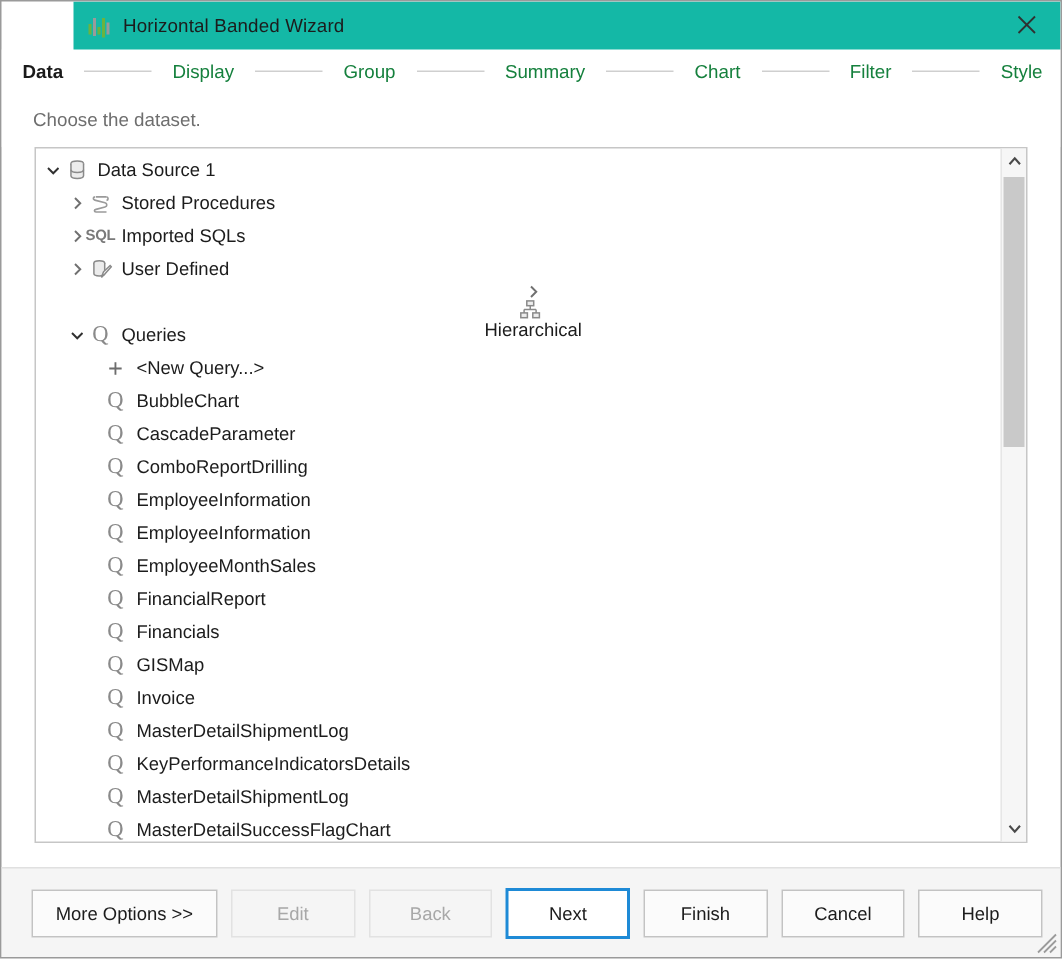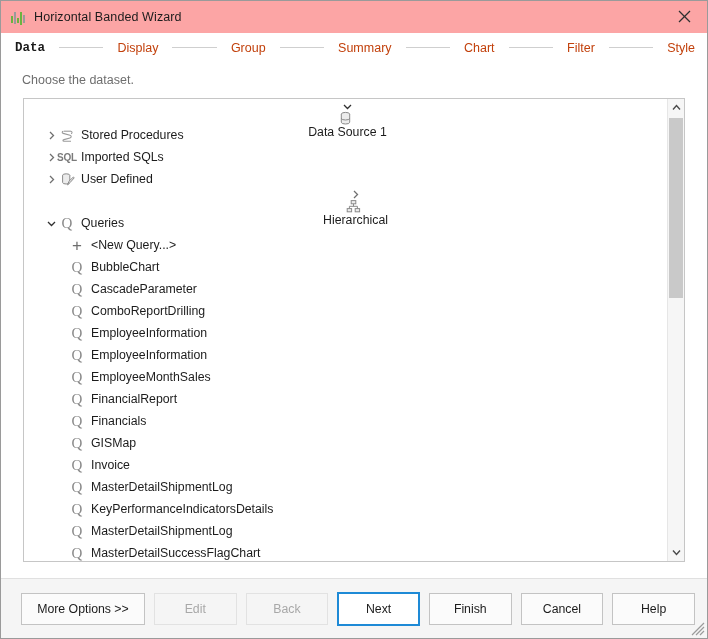--- a/index.html
+++ b/index.html
@@ -27,25 +27,26 @@
     display: flex;
     flex-direction: column;
     overflow: hidden;
   }
 
   
   .titlebar {
     position: relative;
     height: 32px;
     min-height: 32px;
-    background: #fca5a5;
+    background: #14b8a6;
     display: flex;
     align-items: center;
     padding-left: 8px;
     box-sizing: border-box;
+    margin-left: 48px;
   }
   .app-icon {
     width: 18px;
     height: 18px;
     position: relative;
     flex: 0 0 auto;
     margin-right: 7px;
   }
   .app-icon i {
     position: absolute;
@@ -83,28 +84,27 @@
     height: 29px;
     min-height: 29px;
     background: #ffffff;
     display: flex;
     align-items: center;
     padding: 0 12px 0 14px;
     box-sizing: border-box;
   }
   .step {
     font-size: 12.5px;
-    color: #c2410c;
+    color: #15803d;
     white-space: nowrap;
     cursor: pointer;
   }
   .step.active {
     color: #1a1a1a;
     font-weight: bold;
-    font-family: Liberation Mono, monospace;
   }
   .step-line {
     flex: 1 1 auto;
     height: 1px;
     background: #cfcfcf;
     margin: 0 14px;
     min-width: 10px;
   }
 
   
@@ -314,21 +314,21 @@
     <span class="step-line"></span>
     <span class="step">Style</span>
   </div>
 
   <div class="hint">Choose the dataset.</div>
 
   <div class="panel-wrap">
     <div class="tree-panel">
       <div class="tree-body">
 
-        <div class="tree-row" style="padding-left:4px;flex-direction:column;">
+        <div class="tree-row" style="padding-left:4px;">
           <span class="tw">
             <svg width="9" height="9" viewBox="0 0 9 9">
                 <path d="M1 3 L4.5 6.5 L8 3" fill="none" stroke="#303030" stroke-width="1.3"></path>
               </svg>
           </span>
           <span class="tree-icon">
             <svg width="15" height="15" viewBox="0 0 15 15">
               <ellipse cx="7.5" cy="3.2" rx="4.2" ry="1.8" fill="#ececec" stroke="#8a8a8a" stroke-width="1"></ellipse>
               <path d="M3.3 3.2 V11.2 A4.2 1.8 0 0 0 11.7 11.2 V3.2" fill="#ececec" stroke="#8a8a8a" stroke-width="1"></path>
               <path d="M3.3 7.2 A4.2 1.8 0 0 0 11.7 7.2" fill="none" stroke="#8a8a8a" stroke-width="1"></path>

